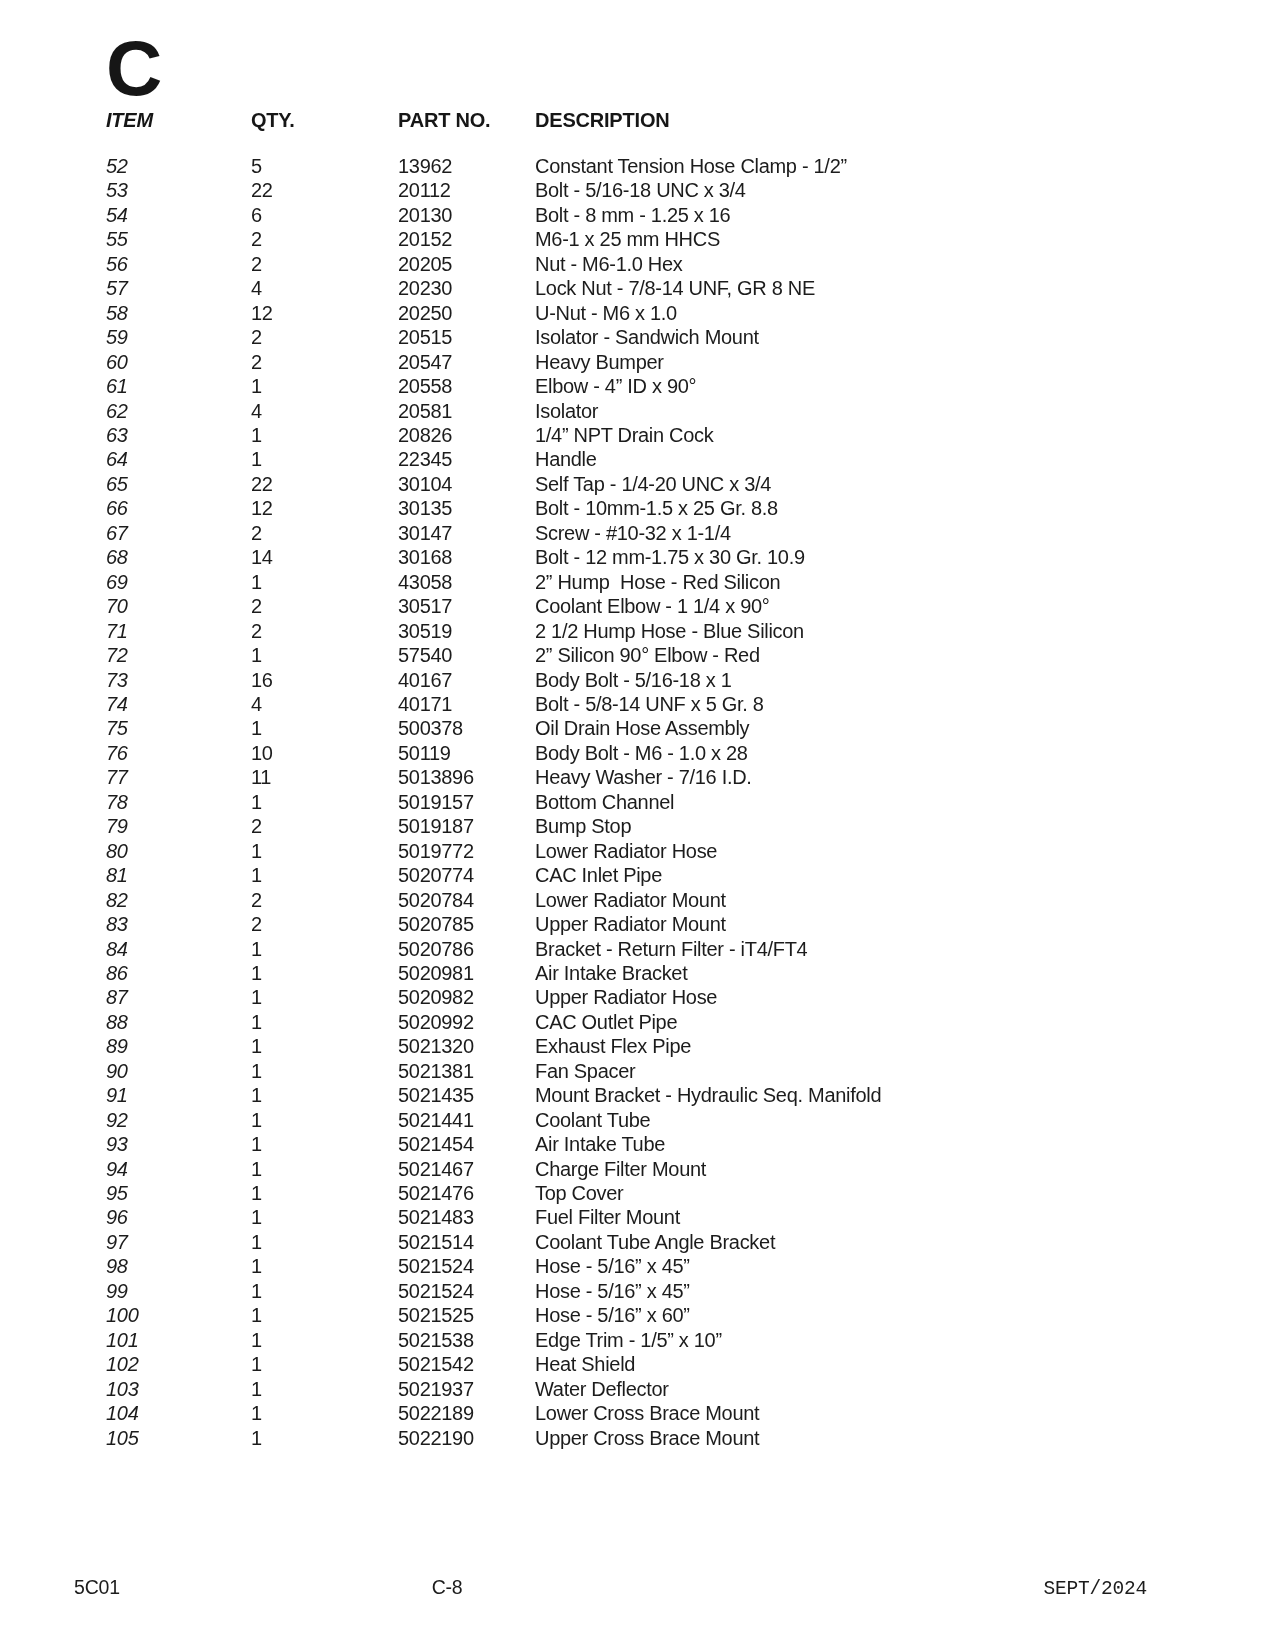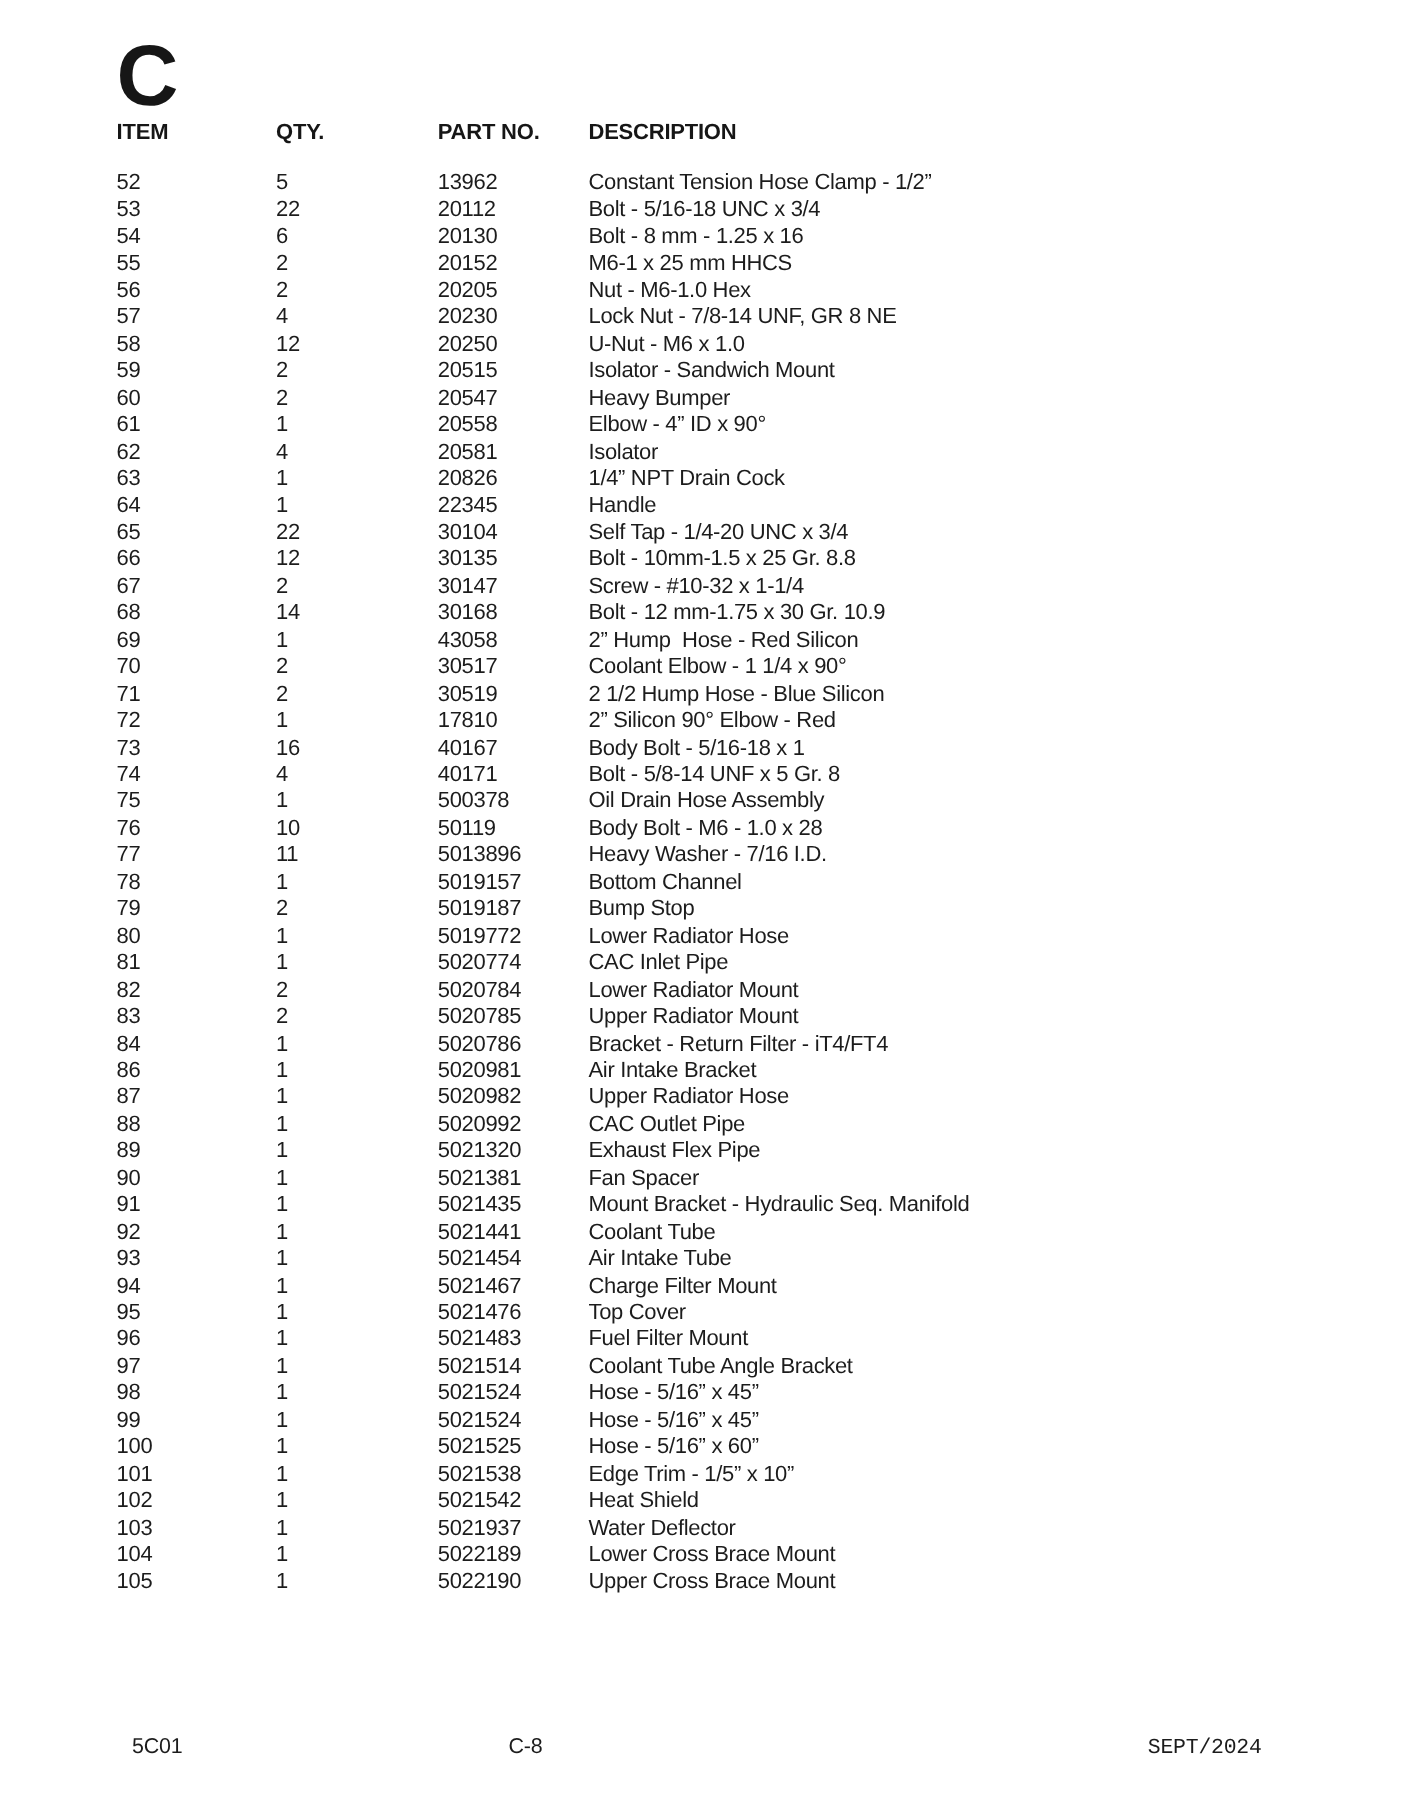--- a/index.html
+++ b/index.html
@@ -42,32 +42,32 @@
   }
   table.parts-table td {
     padding: 0;
     font-size: 20px;
     line-height: 24.45px;
     height: 24.45px;
     letter-spacing: -0.3px;
     vertical-align: top;
     color: #1c1c1c;
   }
-  .c-item { width: 145px; }
+  .c-item { width: 145px; font-style: italic; }
   .c-qty  { width: 147px; }
   .c-part { width: 137px; }
   .c-desc { width: auto; white-space: pre; }
   .footer {
     position: absolute;
     left: 0;
     right: 0;
     bottom: 50px;
     display: flex;
     align-items: baseline;
-    padding: 0 128px 0 120px;
+    padding: 0 128px 0 74px;
     font-size: 19.5px;
     letter-spacing: -0.2px;
     color: #1c1c1c;
   }
   .f-left   { flex: 1; text-align: left; }
   .f-center { flex: 1; }
   .f-right  { flex: 1; text-align: right; font-family: Liberation Mono, monospace; }
 </style>
 </head>
 <body>
@@ -202,21 +202,21 @@
         </tr>
         <tr>
           <td class="c-item">71</td>
           <td class="c-qty">2</td>
           <td class="c-part">30519</td>
           <td class="c-desc">2 1/2 Hump Hose - Blue Silicon</td>
         </tr>
         <tr>
           <td class="c-item">72</td>
           <td class="c-qty">1</td>
-          <td class="c-part">17810</td>
+          <td class="c-part">57540</td>
           <td class="c-desc">2” Silicon 90° Elbow - Red</td>
         </tr>
         <tr>
           <td class="c-item">73</td>
           <td class="c-qty">16</td>
           <td class="c-part">40167</td>
           <td class="c-desc">Body Bolt - 5/16-18 x 1</td>
         </tr>
         <tr>
           <td class="c-item">74</td>

